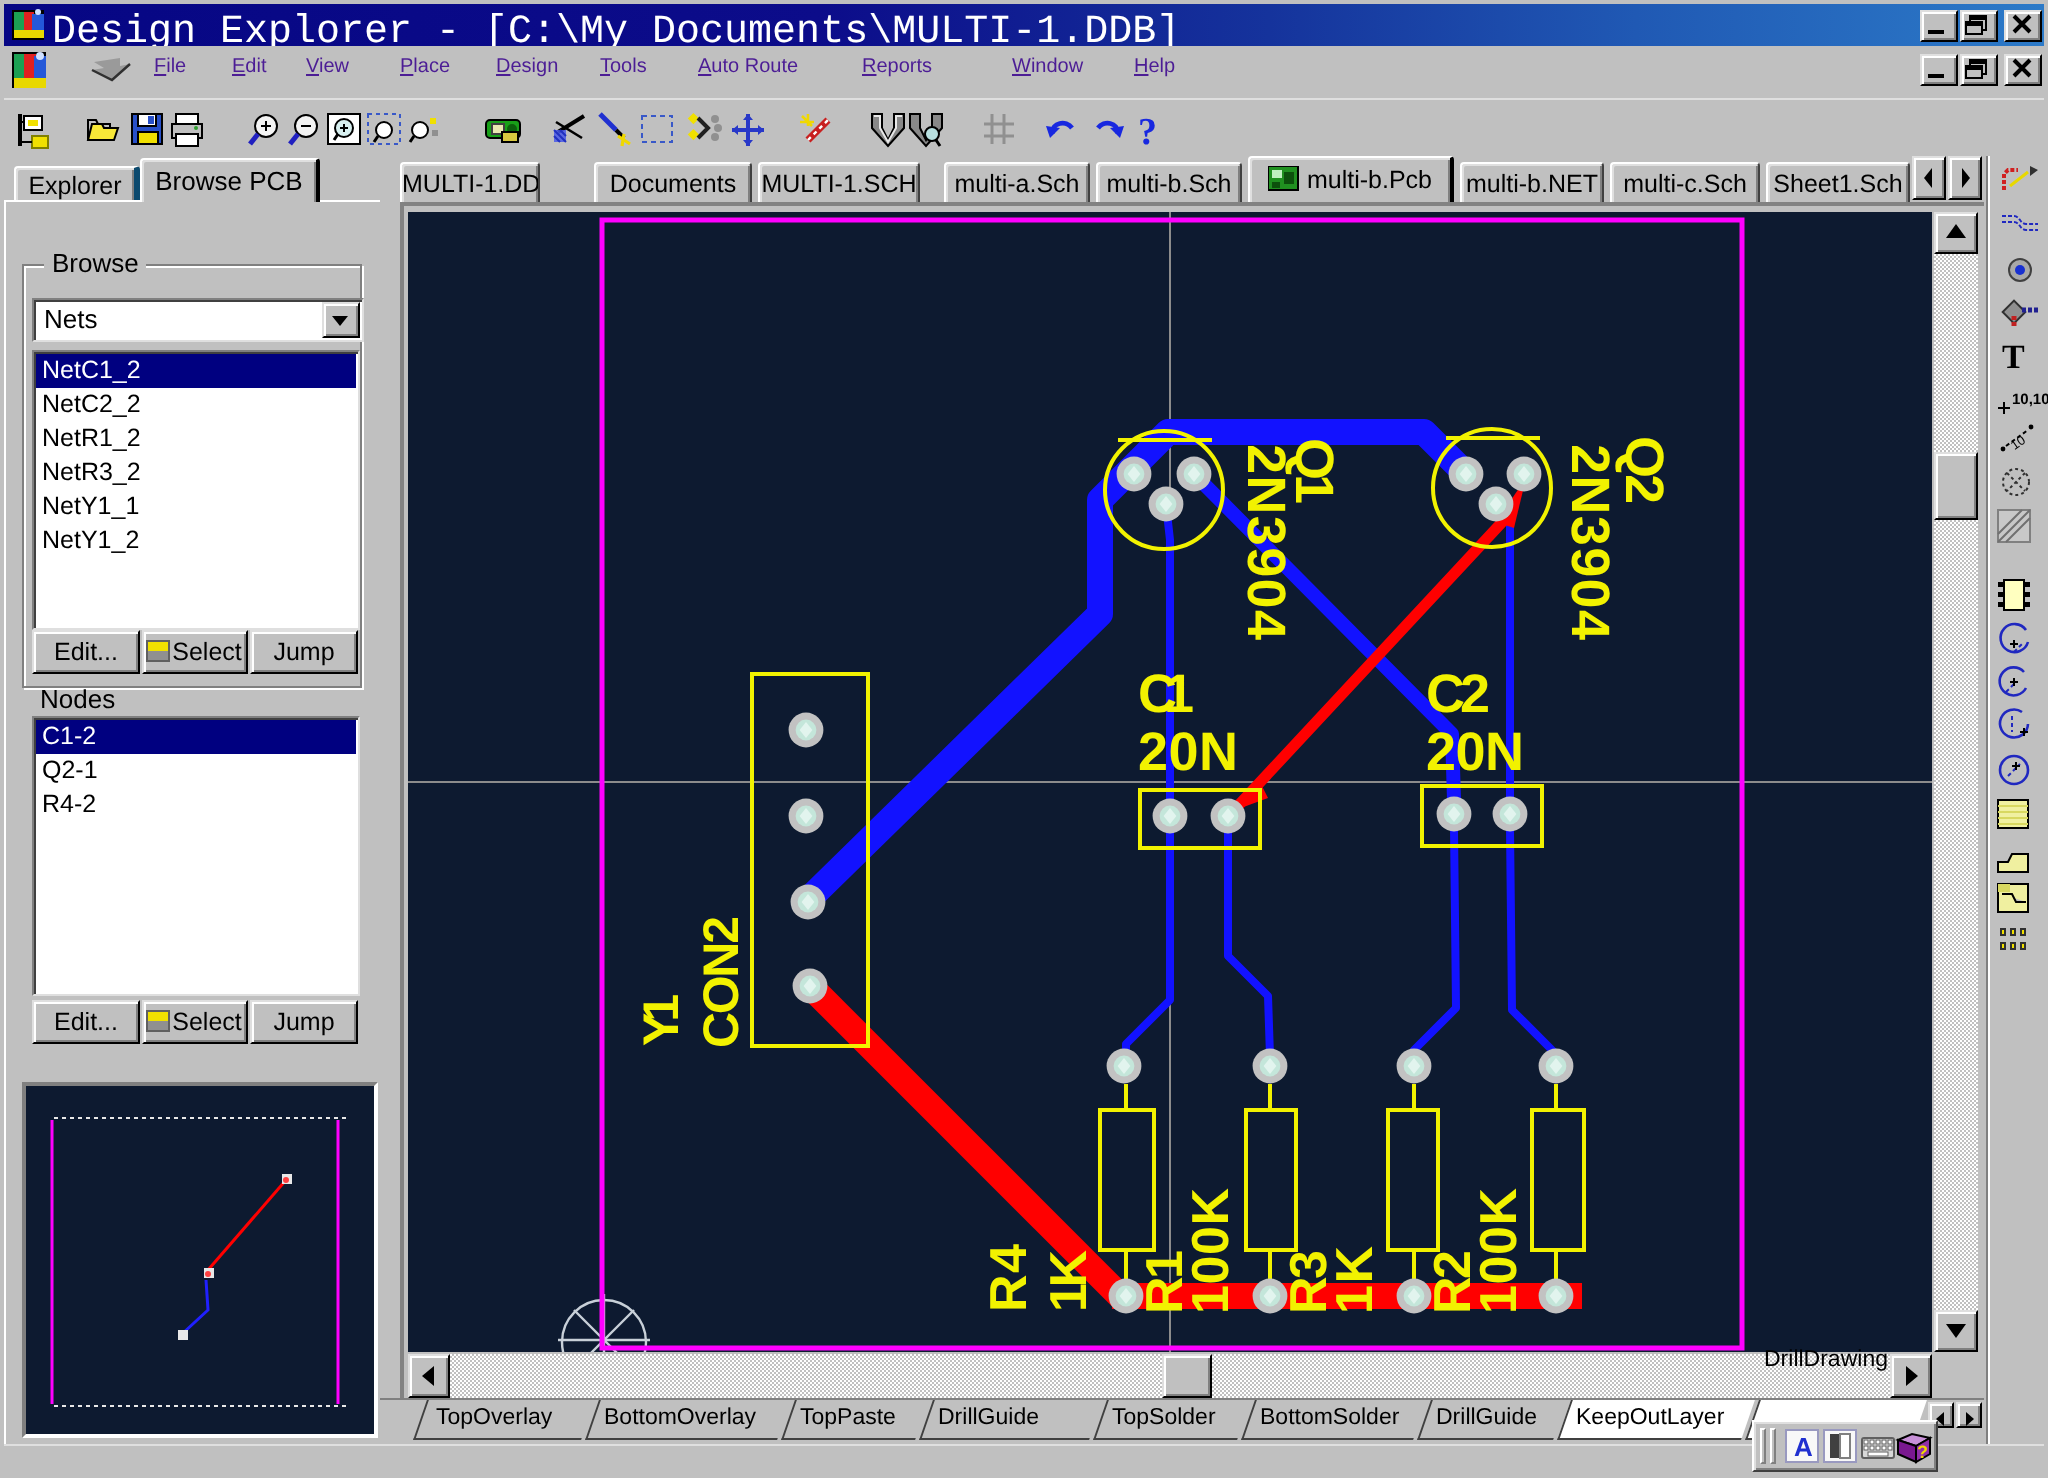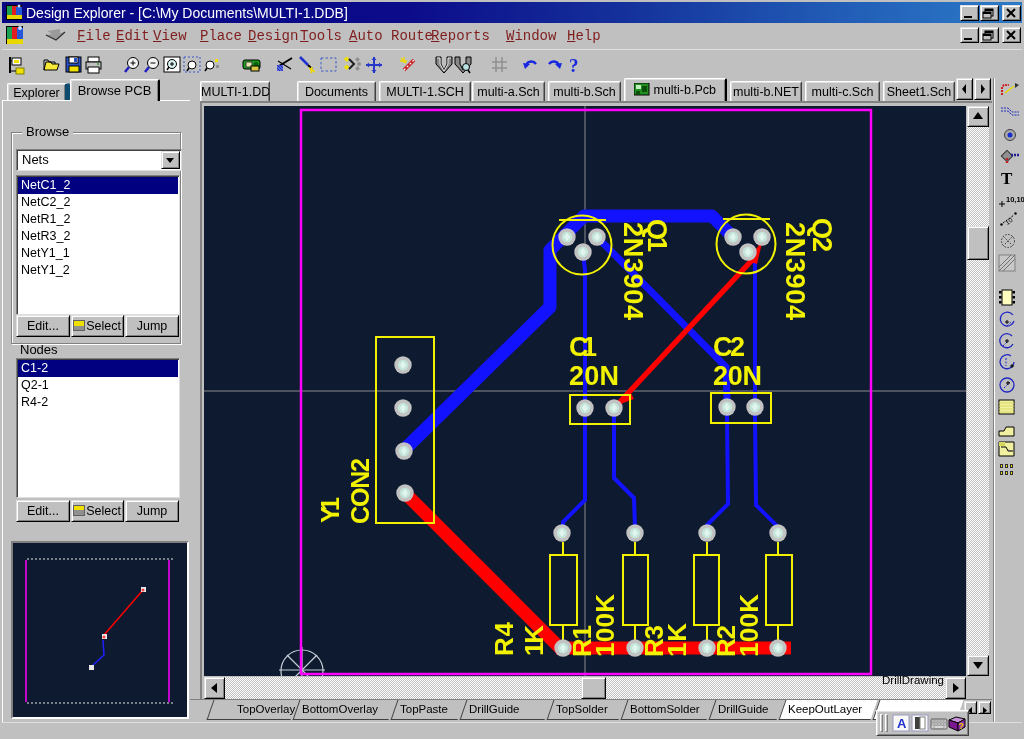--- a/index.html
+++ b/index.html
@@ -2,31 +2,31 @@
 <html><head><meta charset="utf-8">
 <style>
 *{margin:0;padding:0;box-sizing:border-box}
 html,body{width:1024px;height:739px;overflow:hidden;background:#c0c0c0;font-family:"Liberation Sans",sans-serif;}
 #app{position:absolute;left:0;top:0;width:1024px;height:739px;background:#c0c0c0;}
 .abs{position:absolute;}
 
 .raised{background:#c0c0c0;border-top:1px solid #ffffff;border-left:1px solid #ffffff;border-right:1px solid #404040;border-bottom:1px solid #404040;box-shadow:inset 1px 1px 0 #dfdfdf, inset -1px -1px 0 #808080;}
 
 #titlebar{position:absolute;left:2px;top:2px;width:1020px;height:21px;background:linear-gradient(90deg,#060684 0%,#0c0c8a 40%,#15339c 62%,#2059b4 80%,#2c7ac8 100%);}
-#titletext{position:absolute;left:24px;top:3px;color:#fff;font-family:Liberation Sans, sans-serif;font-size:14px;white-space:pre;}
+#titletext{position:absolute;left:24px;top:3px;color:#fff;font-family:Liberation Mono, monospace;font-size:20px;white-space:pre;}
 .wbtn{position:absolute;width:19px;height:16px;background:#c0c0c0;border-top:1px solid #dfdfdf;border-left:1px solid #dfdfdf;border-right:1px solid #000;border-bottom:1px solid #000;box-shadow:inset 1px 1px 0 #fff, inset -1px -1px 0 #808080;}
 
 #menubar{position:absolute;left:2px;top:23px;width:1020px;height:26px;background:#c0c0c0;}
-.menuitem{position:absolute;top:5px;font-family:Liberation Mono, monospace;font-size:14px;color:#7f1d1d;white-space:pre;}
+.menuitem{position:absolute;top:5px;font-family:Liberation Sans, sans-serif;font-size:10px;color:#4c1d95;white-space:pre;}
 .menuitem u{text-decoration:underline;}
 
 #toolbar{position:absolute;left:2px;top:49px;width:1020px;height:29px;background:#c0c0c0;border-top:1px solid #dfdfdf;}
 
 #lpanel{position:absolute;left:2px;top:78px;width:188px;height:644px;background:#c0c0c0;}
-.ptab{position:absolute;background:#c0c0c0;border-top:1px solid #fff;border-left:1px solid #fff;border-right:5px solid #0c4a6e;box-shadow:inset 1px 1px 0 #dfdfdf,inset -1px 0 0 #808080;border-radius:2px 2px 0 0;font-size:12.5px;text-align:center;}
+.ptab{position:absolute;background:#c0c0c0;border-top:1px solid #fff;border-left:1px solid #fff;border-right:3px solid #0c4a6e;box-shadow:inset 1px 1px 0 #dfdfdf,inset -1px 0 0 #808080;border-radius:2px 2px 0 0;font-size:12.5px;text-align:center;}
 .lst{position:absolute;background:#fff;border-top:1px solid #808080;border-left:1px solid #808080;border-right:1px solid #dfdfdf;border-bottom:1px solid #dfdfdf;box-shadow:inset 1px 1px 0 #404040, inset -1px -1px 0 #fff;font-size:12.5px;}
 .pbtn{position:absolute;background:#c0c0c0;border-top:1px solid #dfdfdf;border-left:1px solid #dfdfdf;border-right:1px solid #000;border-bottom:1px solid #000;box-shadow:inset 1px 1px 0 #fff, inset -1px -1px 0 #808080;font-size:12.5px;text-align:center;overflow:hidden;white-space:nowrap;}
 
 .dtab{position:absolute;background:#c0c0c0;border-top:1px solid #fff;border-left:1px solid #fff;border-right:1px solid #404040;box-shadow:inset 1px 1px 0 #dfdfdf,inset -1px 0 0 #808080;border-radius:2px 2px 0 0;font-size:12.5px;text-align:center;white-space:nowrap;overflow:hidden;}
 
 .sbtn{position:absolute;background:#c0c0c0;border-top:1px solid #dfdfdf;border-left:1px solid #dfdfdf;border-right:1px solid #000;border-bottom:1px solid #000;box-shadow:inset 1px 1px 0 #fff, inset -1px -1px 0 #808080;}
 .trough{background-image:conic-gradient(#fff 0 25%,#c0c0c0 0 50%,#fff 0 75%,#c0c0c0 0);background-size:2px 2px;}
 
 .ltab{position:absolute;height:20px;background:#c0c0c0;border-left:1px solid #404040;border-bottom:1px solid #404040;transform:skewX(-19deg);}
 .ltabtxt{position:absolute;font-size:11.5px;color:#000;white-space:pre;}
@@ -274,21 +274,21 @@
         <rect x="89" y="91" width="5" height="5" fill="#e8e8e8"></rect>
         <rect x="76" y="122" width="5" height="5" fill="#e8e8e8"></rect>
 <circle cx="130" cy="47" r="1.5" fill="#ff4040"></circle>
         <circle cx="91" cy="94" r="1.5" fill="#ff4040"></circle>
 </svg>
 </div>
 
 <div id="doctabs">
 <div class="dtab" style="left:200px;top:81px;width:70px;height:20px;line-height:20px;">MULTI-1.DDB</div>
 <div class="dtab" style="left:297px;top:81px;width:79px;height:20px;line-height:20px;">Documents</div>
-<div class="dtab" style="left:379px;top:81px;width:92px;height:20px;line-height:20px;">MULTI-1.SCH</div>
+<div class="dtab" style="left:379px;top:81px;width:81px;height:20px;line-height:20px;">MULTI-1.SCH</div>
 <div class="dtab" style="left:472px;top:81px;width:73px;height:20px;line-height:20px;">multi-a.Sch</div>
 <div class="dtab" style="left:548px;top:81px;width:73px;height:20px;line-height:20px;">multi-b.Sch</div>
 <div class="dtab" style="left:624px;top:78px;width:103px;height:23px;line-height:23px;border-right:2px solid #000;z-index:2;"><svg style="vertical-align:-2px" width="16" height="13" viewBox="0 0 16 13">
           <rect x="0" y="0" width="15" height="12" fill="#209020" stroke="#000"></rect>
           <rect x="2" y="2" width="5" height="4" fill="#c0f0c0"></rect>
           <rect x="8" y="3" width="5" height="6" fill="#0c500c"></rect>
           <rect x="2" y="8" width="4" height="3" fill="#0c500c"></rect>
         </svg> multi-b.Pcb</div>
 <div class="dtab" style="left:730px;top:81px;width:72px;height:20px;line-height:20px;">multi-b.NET</div>
 <div class="dtab" style="left:805px;top:81px;width:75px;height:20px;line-height:20px;">multi-c.Sch</div>
@@ -469,21 +469,21 @@
 <div class="sbtn" style="left:945px;top:677px;width:21px;height:22px;"><svg width="19" height="20">
           <path d="M7 5 L13 10 L7 15 Z" fill="#000"></path>
         </svg></div>
 <div class="sbtn" style="left:581px;top:677px;width:25px;height:22px;"></div>
 <div class="abs" style="left:966px;top:677px;width:23px;height:22px;background:#c0c0c0;"></div>
 </div>
 
 <div id="layertabs">
 <div class="abs" style="left:190px;top:699px;width:802px;height:23px;background:#c0c0c0;border-top:1px solid #808080;"></div>
 <div class="ltab" style="left:210px;top:700px;width:84px;"></div>
-      <div class="ltabtxt" style="left:218px;top:703px;margin-left:19px;">TopOverlay</div>
+      <div class="ltabtxt" style="left:218px;top:703px;">TopOverlay</div>
 <div class="ltab" style="left:296px;top:700px;width:96px;"></div>
       <div class="ltabtxt" style="left:302px;top:703px;">BottomOverlay</div>
 <div class="ltab" style="left:394px;top:700px;width:67px;"></div>
       <div class="ltabtxt" style="left:400px;top:703px;">TopPaste</div>
 <div class="ltab" style="left:463px;top:700px;width:85px;"></div>
       <div class="ltabtxt" style="left:469px;top:703px;">DrillGuide</div>
 <div class="ltab" style="left:550px;top:700px;width:72px;"></div>
       <div class="ltabtxt" style="left:556px;top:703px;">TopSolder</div>
 <div class="ltab" style="left:624px;top:700px;width:86px;"></div>
       <div class="ltabtxt" style="left:630px;top:703px;">BottomSolder</div>

